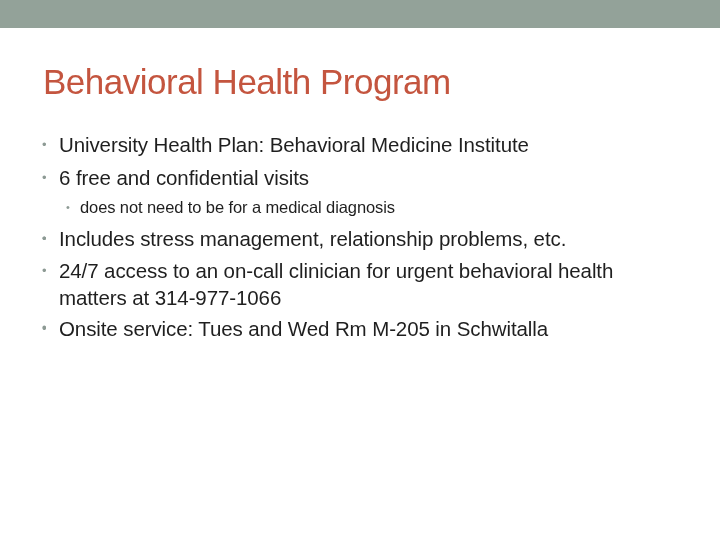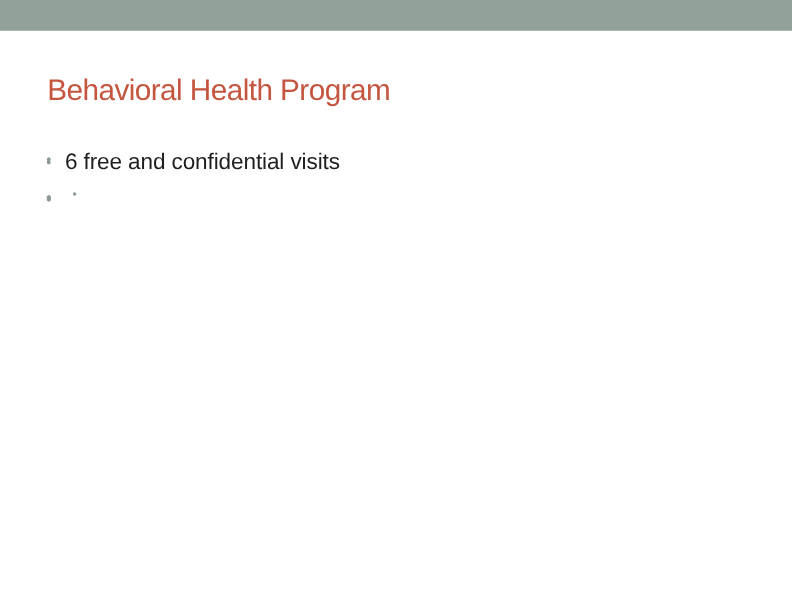--- a/index.html
+++ b/index.html
@@ -4,21 +4,21 @@
   <style>
     html, body { margin: 0; padding: 0; }
     body {
       width: 720px; height: 540px; background: #ffffff; position: relative; overflow: hidden;
       font-family: "Liberation Sans", sans-serif;
     }
     .top-band {
       position: absolute; left: 0; top: 0; width: 720px; height: 28px; background: #93a299;
     }
     .title {
-      position: absolute; left: 43px; top: 58px; font-size: 27px; color: #c4553f;
+      position: absolute; left: 43px; top: 58px; font-size: 35px; color: #c4553f;
       letter-spacing: -0.5px; line-height: 48px; white-space: nowrap;
     }
     .body-list {
       position: absolute; left: 40px; top: 130px; width: 640px; margin: 0; padding: 0; list-style: none;
     }
     .item {
       position: relative; padding-left: 19px; font-size: 20.5px; color: #1f1f1f;
       line-height: 30px; margin-bottom: 3px; letter-spacing: -0.1px;
     }
     .item .bullet {
@@ -33,36 +33,41 @@
 </head>
 <body>
 
 <div class="top-band"></div>
 
 <div class="title">Behavioral Health Program</div>
 
 <ul class="body-list">
   <li class="item">
     <span class="bullet">•</span>
+    <span>University Health Plan: Behavioral Medicine Institute</span>
   </li>
   <li class="item">
     <span class="bullet">•</span>
     <span>6 free and confidential visits</span>
   </li>
   <li class="item sub">
     <span class="bullet">•</span>
+    <span>does not need to be for a medical diagnosis</span>
   </li>
   <li class="item">
     <span class="bullet">•</span>
   </li>
   <li class="item">
     <span class="bullet">•</span>
+    <span>Includes stress management, relationship problems, etc.</span>
   </li>
   <li class="item multi">
     <span class="bullet">•</span>
+    <span>24/7 access to an on-call clinician for urgent behavioral health matters at 314-977-1066</span>
   </li>
   <li class="item multi">
     <span class="bullet">•</span>
   </li>
   <li class="item">
     <span class="bullet">•</span>
+    <span>Onsite service: Tues and Wed Rm M-205 in Schwitalla</span>
   </li>
 </ul>
 
 </body></html>

